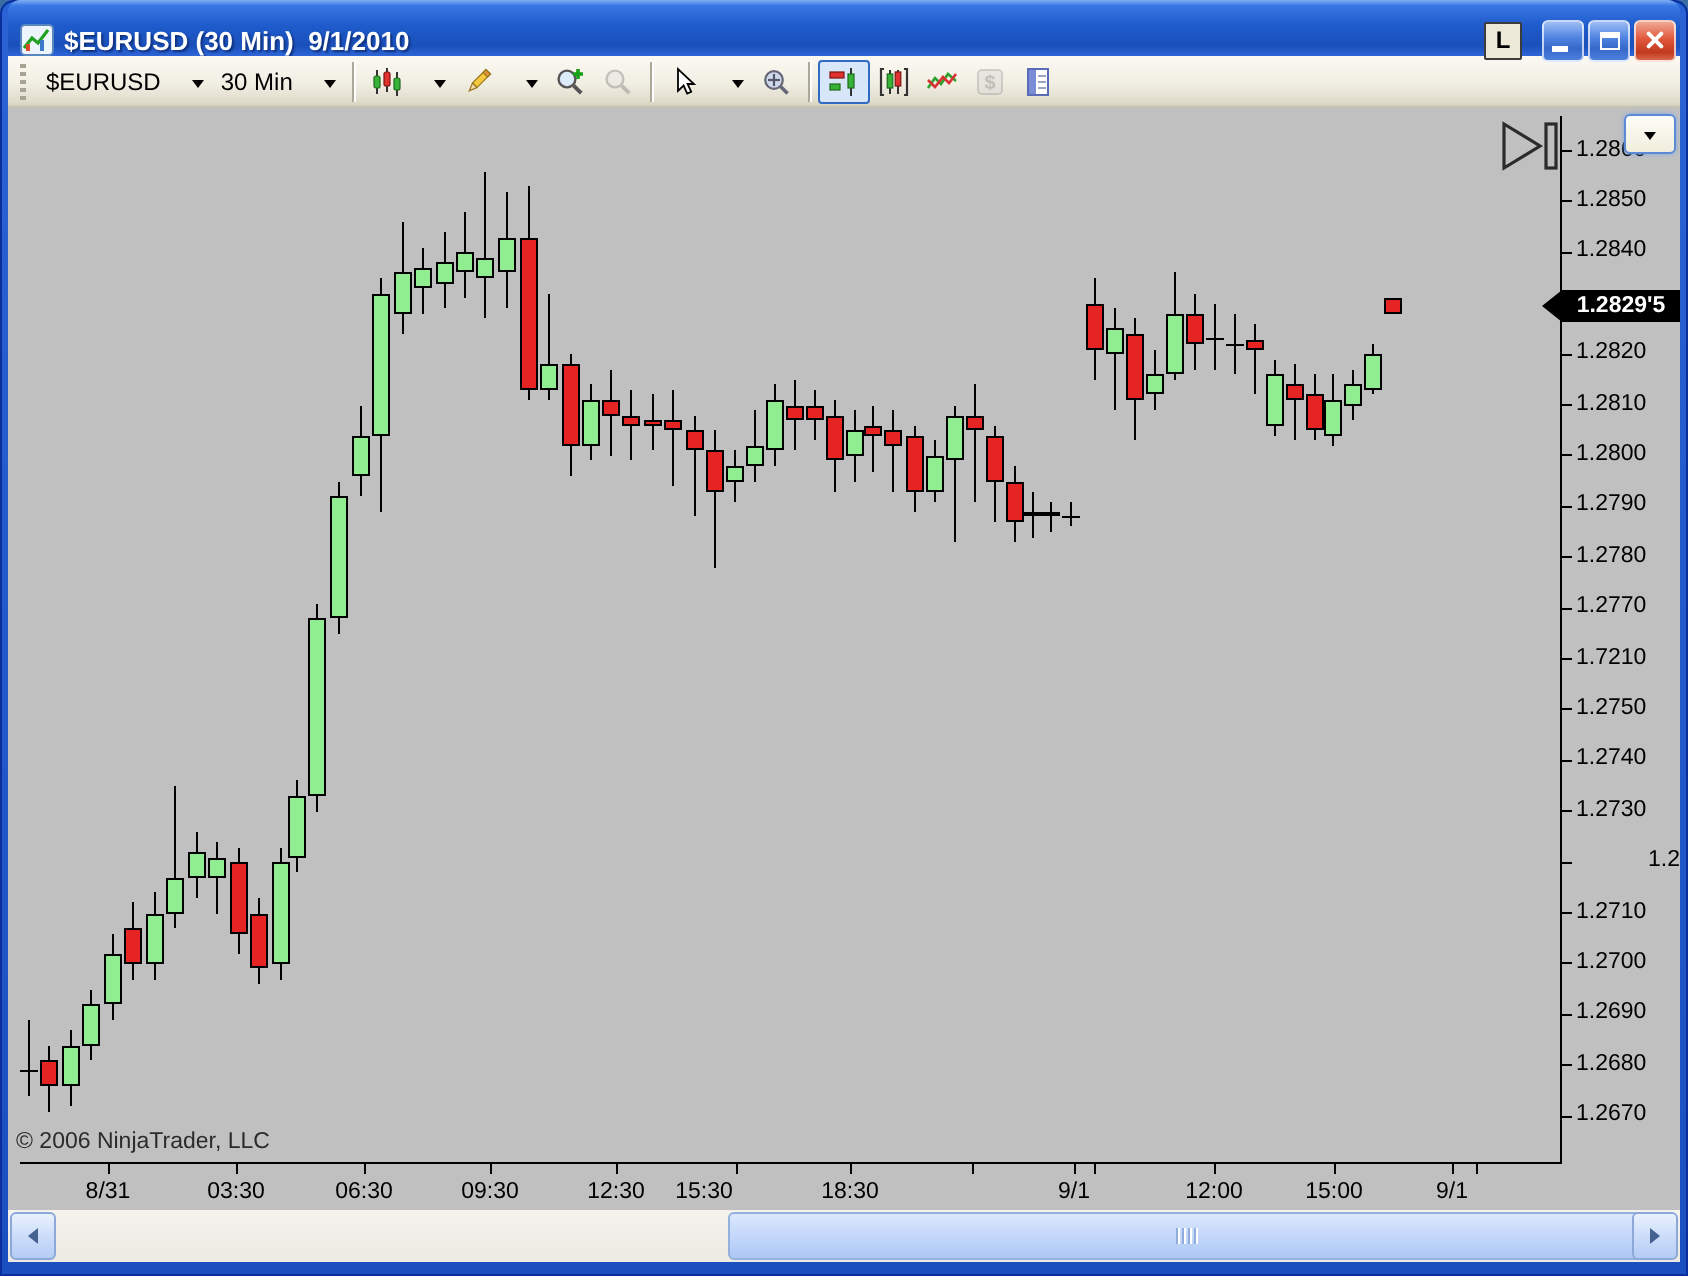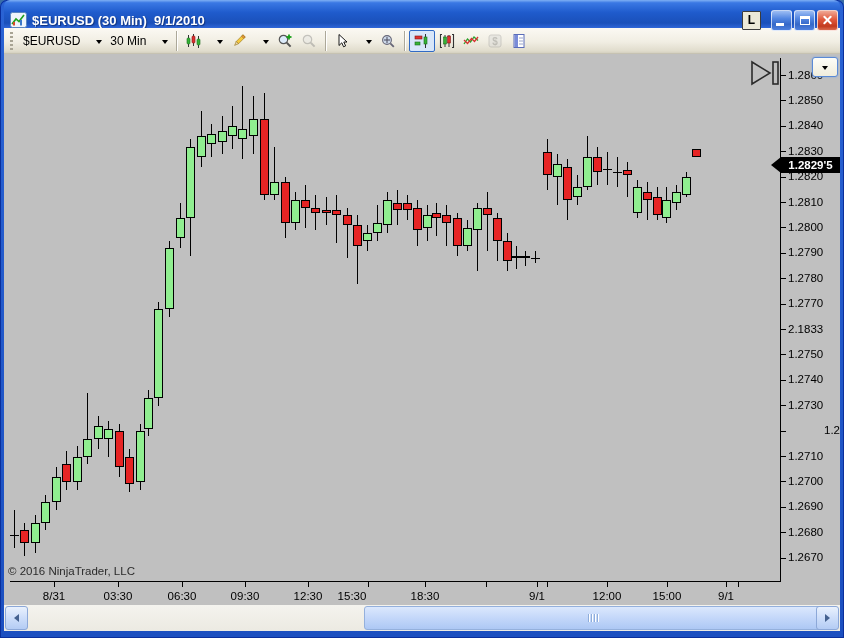--- a/index.html
+++ b/index.html
@@ -43,21 +43,21 @@
   .axis-v{position:absolute;left:776px;top:4px;width:1px;height:523px;background:#000;}
   .axis-h{position:absolute;left:6px;top:527px;width:771px;height:1px;background:#000;}
   .ytick{position:absolute;width:5px;height:1px;background:#000;left:777px;}
   .ylabel{position:absolute;left:784px;font-size:11.5px;color:#000;white-space:nowrap;}
   .xtick{position:absolute;width:1px;height:5px;background:#000;top:528px;}
   .xlabel{position:absolute;top:536px;width:44px;text-align:center;font-size:11.5px;color:#000;}
   .wick{position:absolute;width:1px;background:#000;}
   .body{position:absolute;width:9px;border:1px solid #000;}
   .dash{position:absolute;width:9px;height:1px;background:#000;}
   .copyright{position:absolute;left:4px;top:511px;font-size:11.5px;color:#2b2b2b;}
-  .price-marker{position:absolute;left:767px;height:16px;display:flex;align-items:center;z-index:5;margin-top:12px;}
+  .price-marker{position:absolute;left:767px;height:16px;display:flex;align-items:center;z-index:5;}
   .pm-arrow{width:0;height:0;border-top:8px solid transparent;border-bottom:8px solid transparent;
     border-right:10px solid #000;}
   .pm-box{width:59px;height:16px;background:#000;color:#fff;font-size:11.5px;font-weight:bold;
     line-height:16px;text-align:center;letter-spacing:0;}
   .axis-dropdown{position:absolute;left:808px;top:3px;width:26px;height:20px;border-radius:3px;
     background:linear-gradient(180deg,#fdfdf8,#f0eddc);border:1px solid #5a8ad6;
     box-shadow:0 0 2px #7aa6e8;display:flex;align-items:center;justify-content:center;}
   .axis-dropdown .dd{border-top-color:#000;margin-top:1px;}
   .play-marker{position:absolute;left:746px;top:6px;}
   
@@ -228,21 +228,21 @@
         <div class="ylabel" style="top: 141.53px;">1.2810</div>
         <div class="ytick" style="top: 173.431px;"></div>
         <div class="ylabel" style="top: 166.931px;">1.2800</div>
         <div class="ytick" style="top: 198.831px;"></div>
         <div class="ylabel" style="top: 192.331px;">1.2790</div>
         <div class="ytick" style="top: 224.232px;"></div>
         <div class="ylabel" style="top: 217.732px;">1.2780</div>
         <div class="ytick" style="top: 249.633px;"></div>
         <div class="ylabel" style="top: 243.133px;">1.2770</div>
         <div class="ytick" style="top: 275.033px;"></div>
-        <div class="ylabel" style="top: 268.533px;">2.1833</div>
+        <div class="ylabel" style="top: 268.533px;">1.7210</div>
         <div class="ytick" style="top: 300.434px;"></div>
         <div class="ylabel" style="top: 293.934px;">1.2750</div>
         <div class="ytick" style="top: 325.835px;"></div>
         <div class="ylabel" style="top: 319.335px;">1.2740</div>
         <div class="ytick" style="top: 351.235px;"></div>
         <div class="ylabel" style="top: 344.735px;">1.2730</div>
         <div class="ytick" style="top: 376.636px;"></div>
         <div class="ylabel" style="top: 370.136px; margin-left: 36px;">1.2720</div>
         <div class="ytick" style="top: 402.037px;"></div>
         <div class="ylabel" style="top: 395.537px;">1.2710</div>
@@ -427,21 +427,21 @@
 
     <div class="axis-dropdown">
       <span class="dd"></span>
     </div>
 
     <div class="price-marker" id="price-marker" style="top: 90.9985px;">
       <span class="pm-arrow"></span>
       <span class="pm-box">1.2829'5</span>
     </div>
 
-    <div class="copyright">© 2016 NinjaTrader, LLC</div>
+    <div class="copyright">© 2006 NinjaTrader, LLC</div>
   </div>
 
   <div class="scrollbar">
     <div class="sb-btn sb-left">
       <span class="arr-l"></span>
     </div>
     <div class="sb-thumb">
       <i></i>
         <i></i>
         <i></i>

